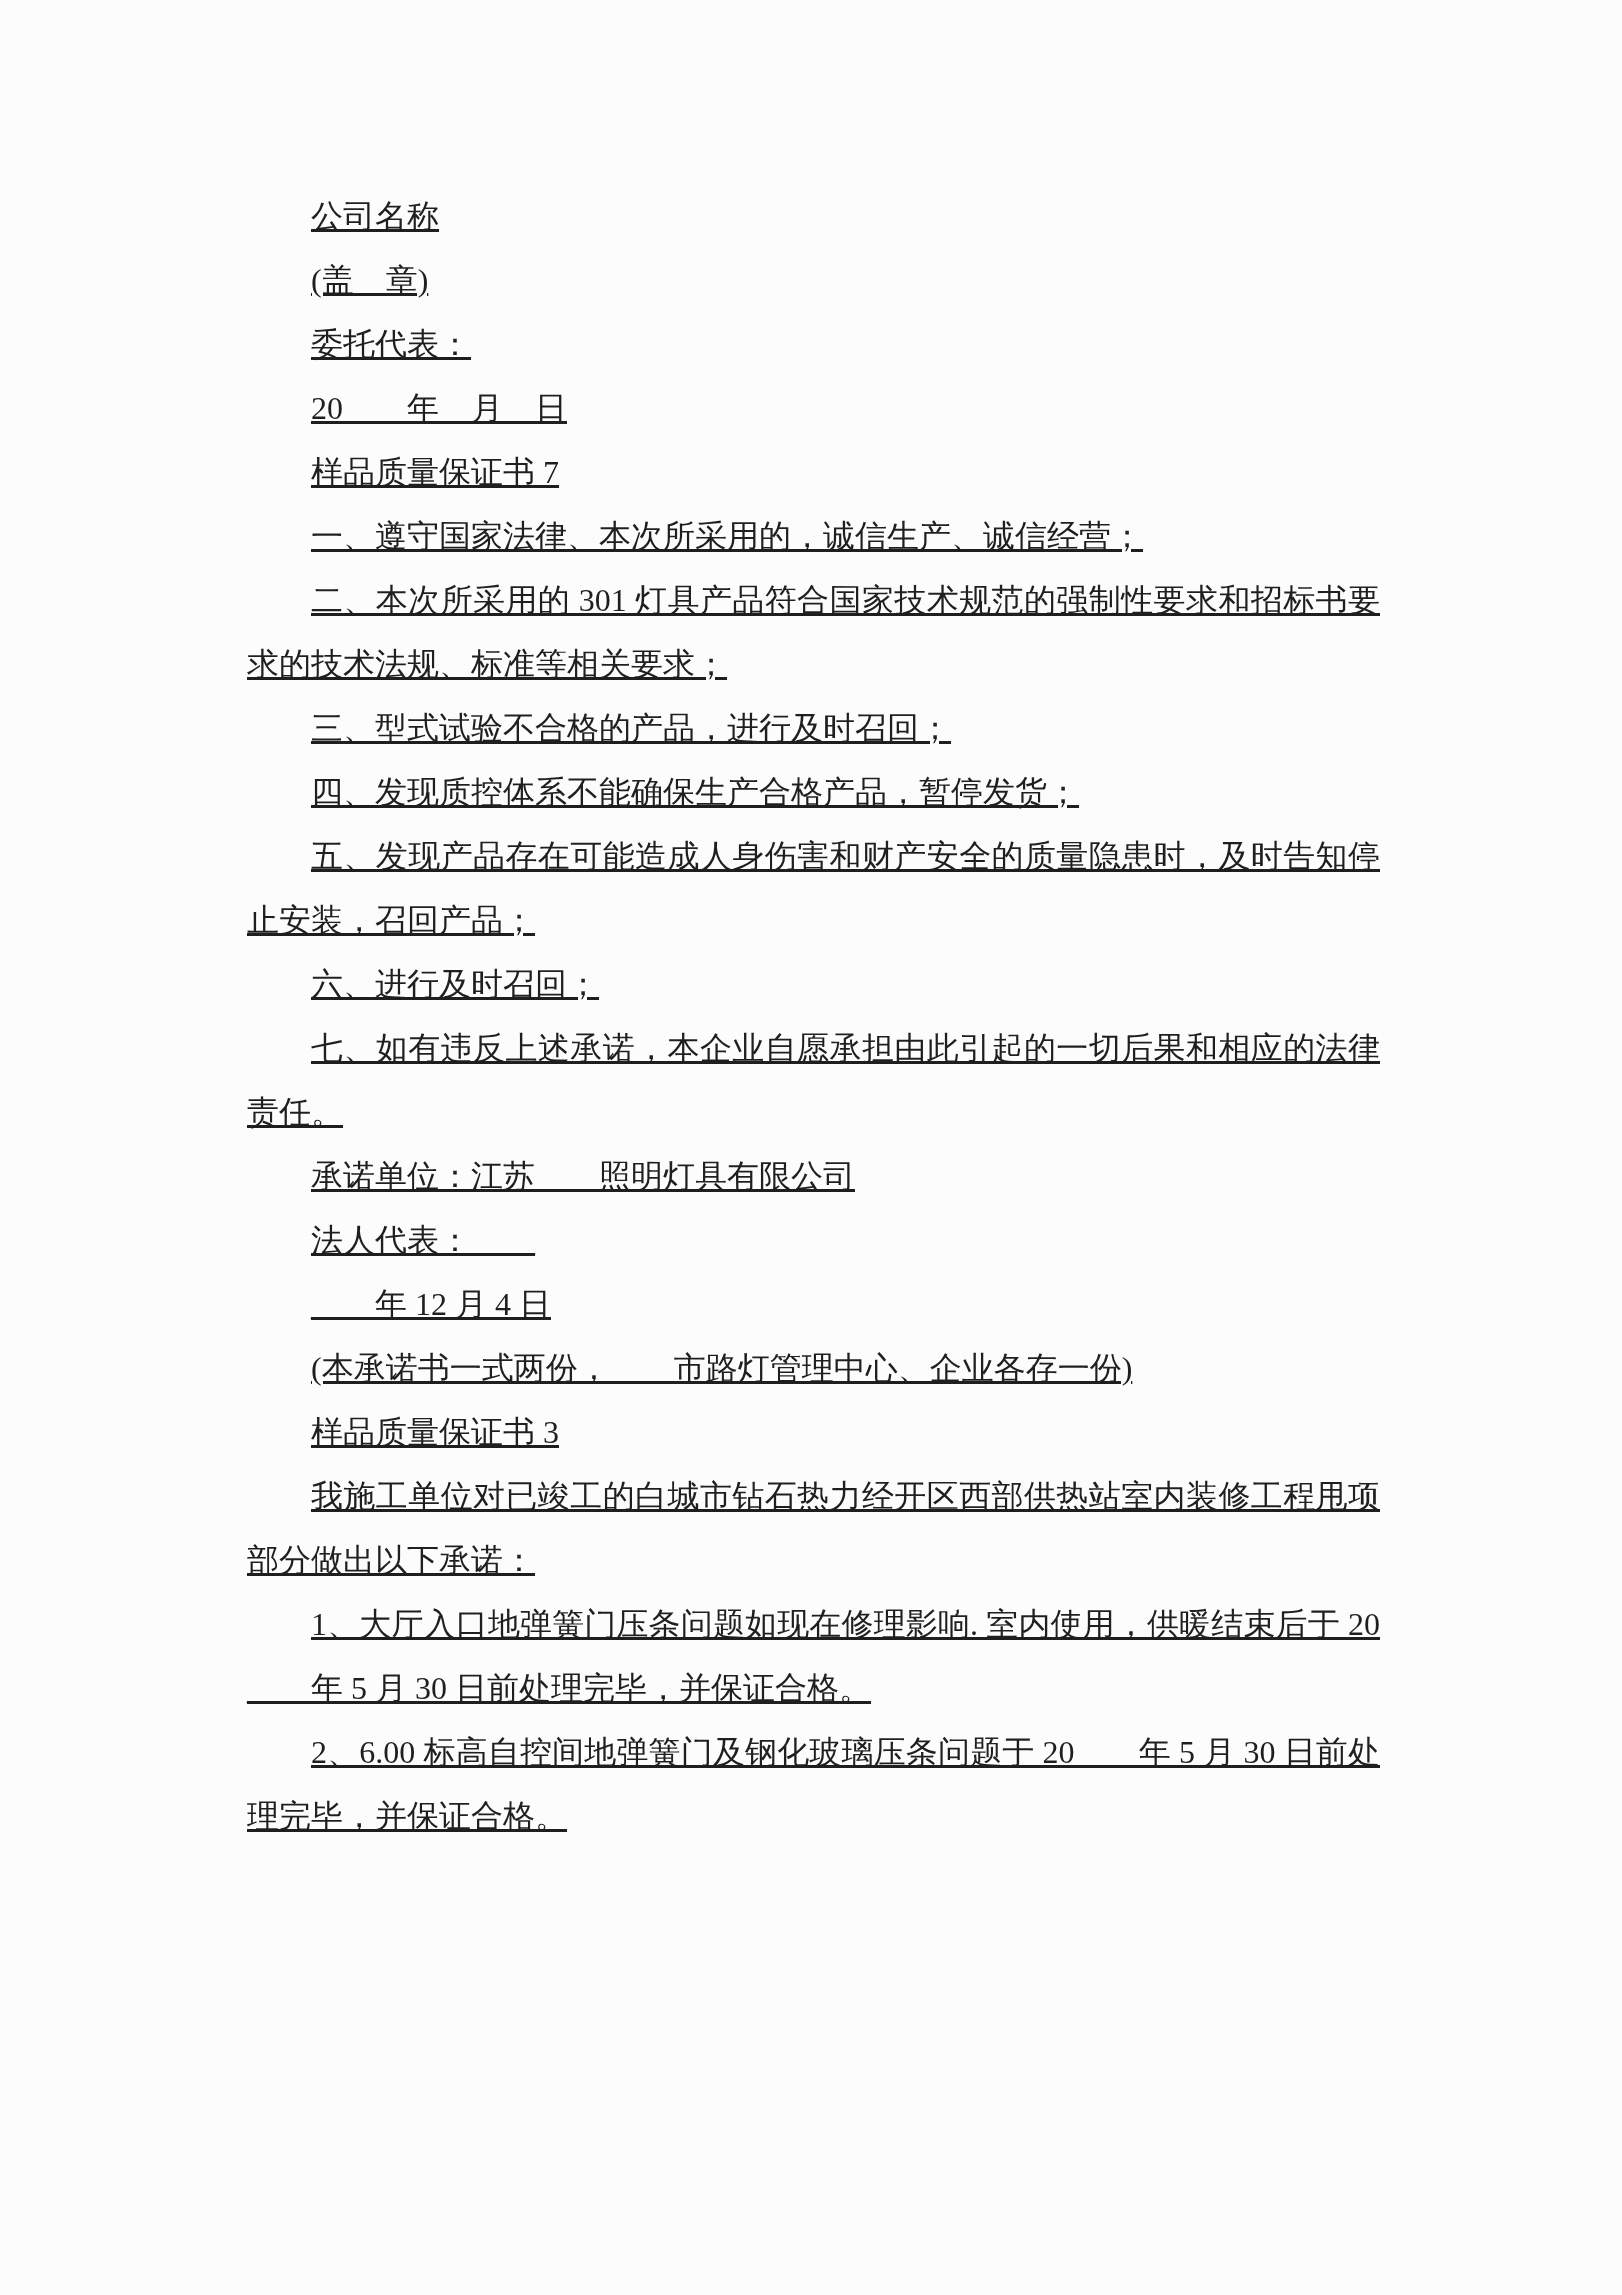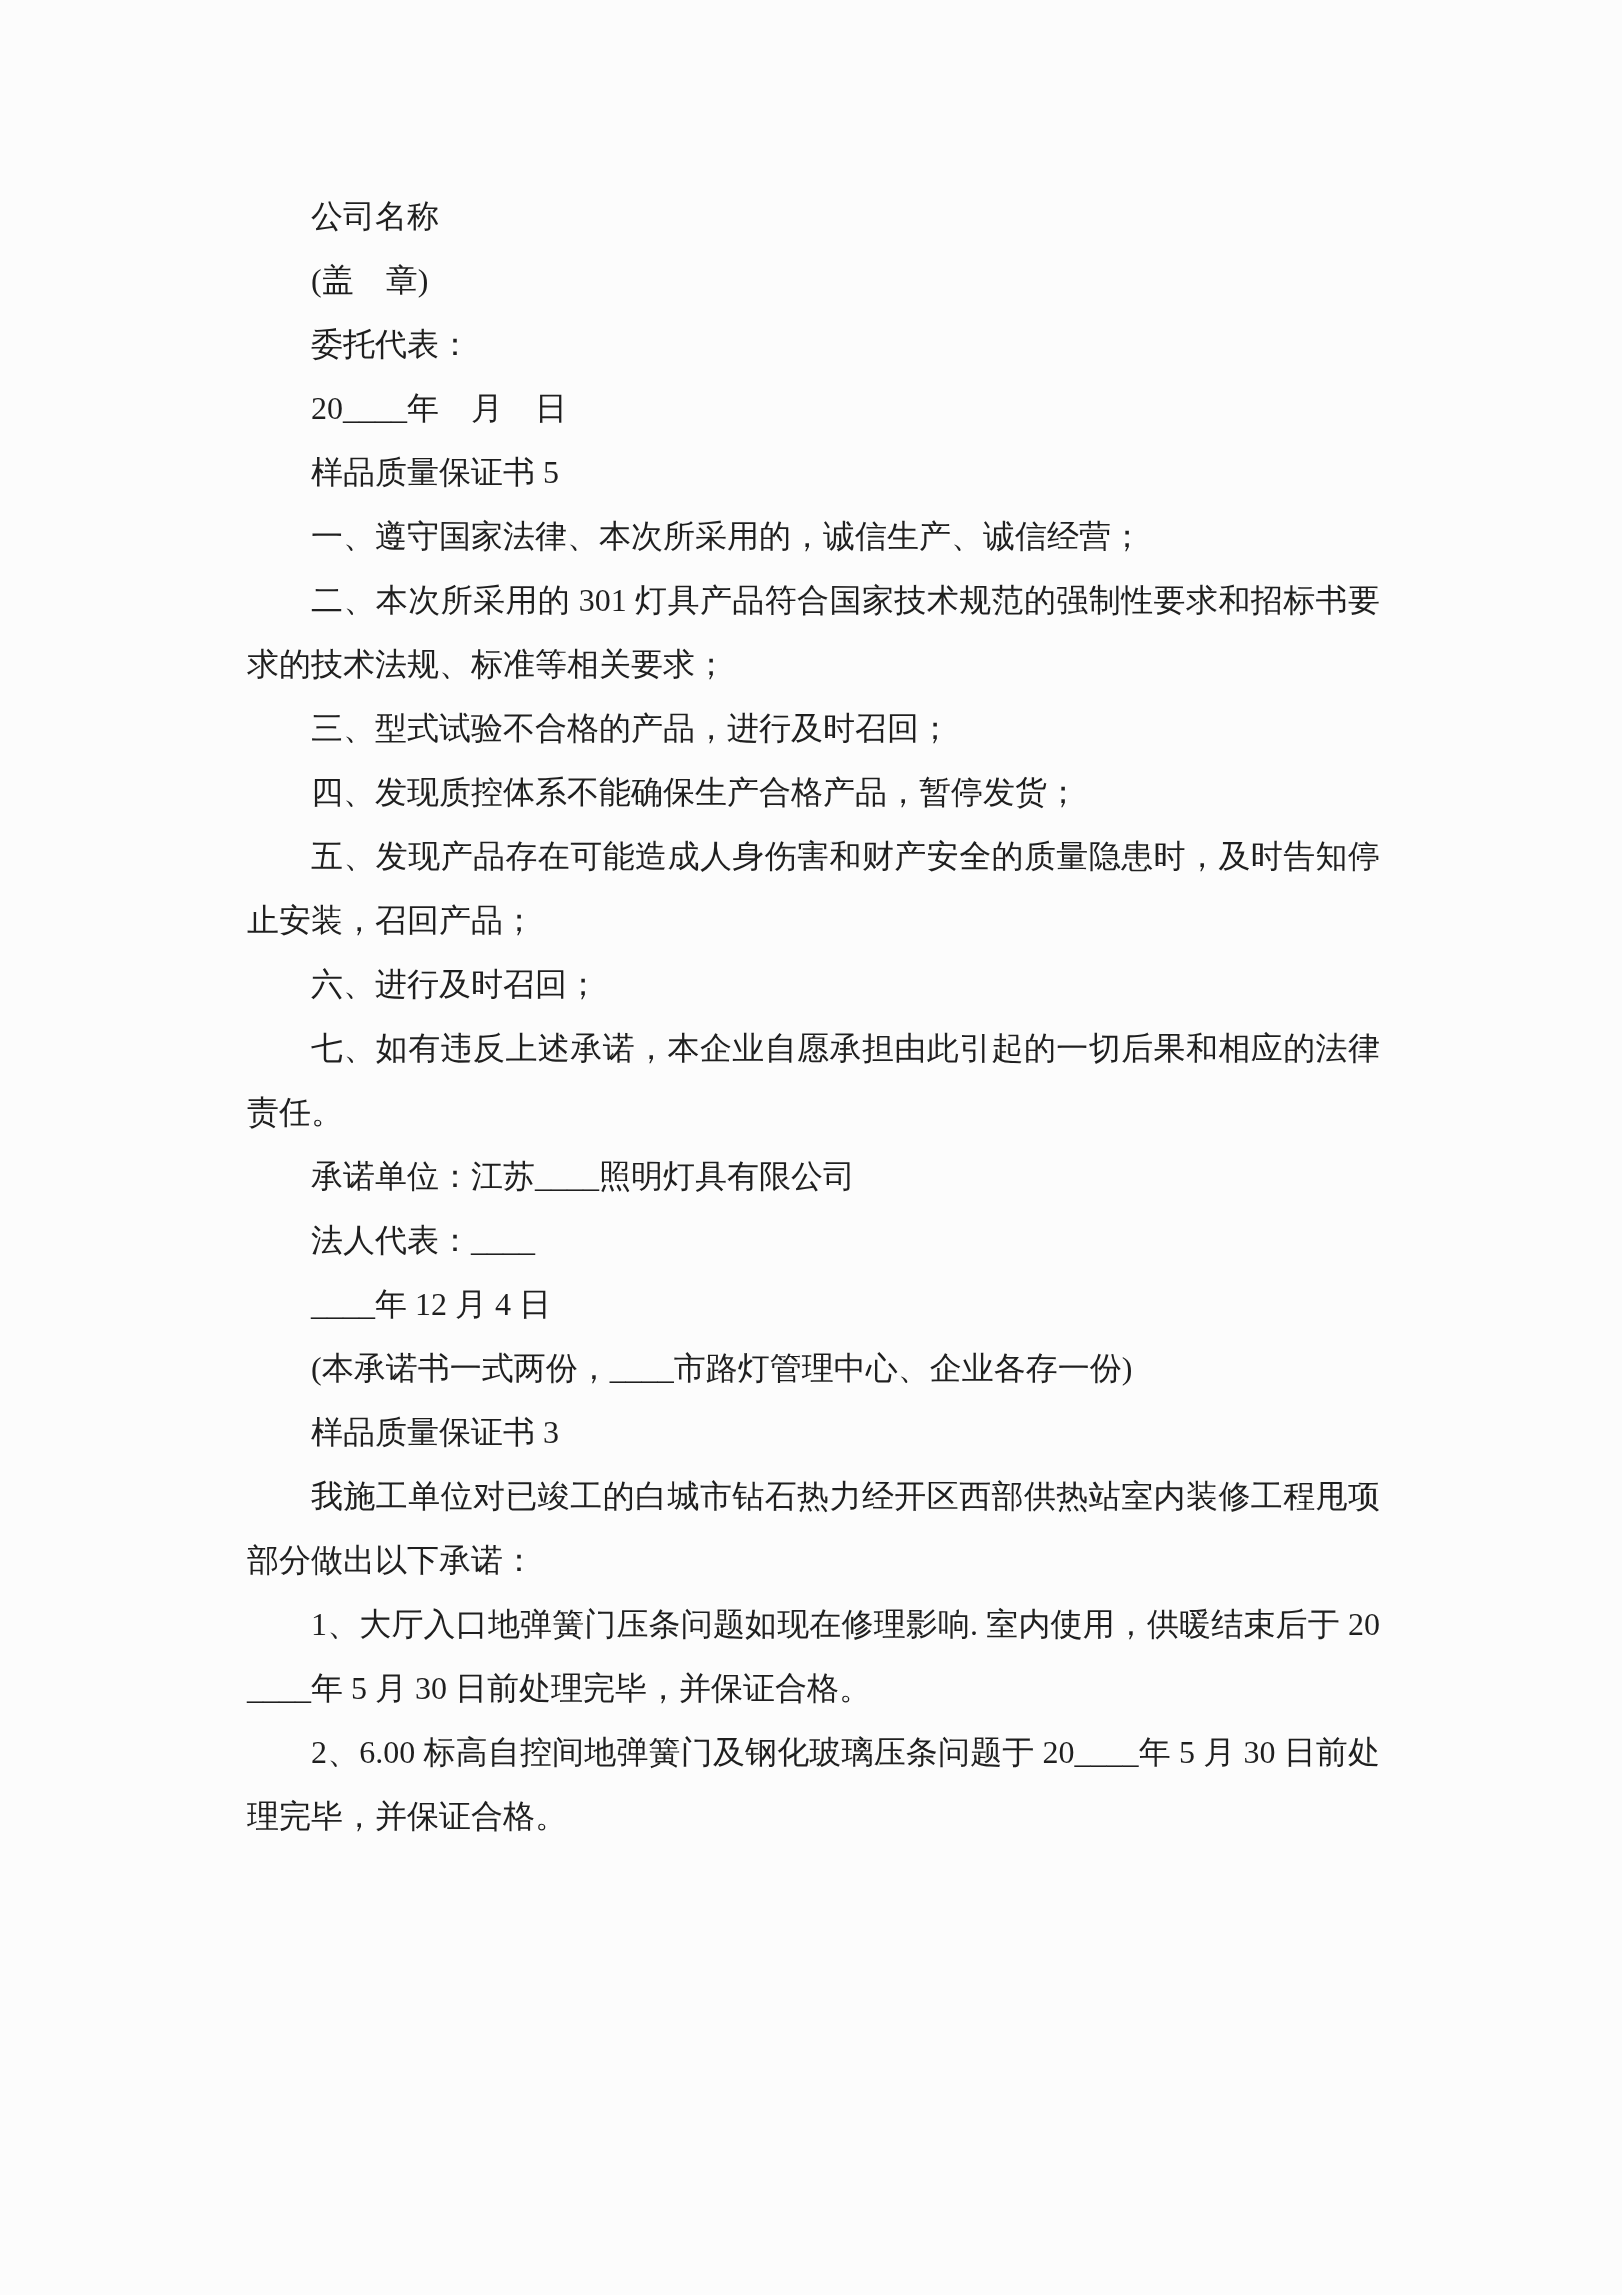--- a/index.html
+++ b/index.html
@@ -18,39 +18,40 @@
   .content {
     position: absolute;
     top: 184px;
     left: 247px;
     width: 1133px;
     color: #1f1f1f;
     font-family: "Liberation Serif", "DejaVu Serif", serif;
     font-size: 32px;
     line-height: 64px;
     font-weight: 400;
+    text-decoration: underline;
   }
   .content p {
     margin: 0;
     padding: 0;
     text-indent: 2em;
     text-align: justify;
     word-break: break-all;
   }
 </style>
 </head>
 <body>
 
 <div class="page">
   <div class="content">
     <p>公司名称</p>
     <p>(盖　章)</p>
     <p>委托代表：</p>
     <p>20____年　月　日</p>
-    <p>样品质量保证书 5</p>
+    <p>样品质量保证书 7</p>
     <p>一、遵守国家法律、本次所采用的，诚信生产、诚信经营；</p>
     <p>二、本次所采用的 301 灯具产品符合国家技术规范的强制性要求和招标书要求的技术法规、标准等相关要求；</p>
     <p>三、型式试验不合格的产品，进行及时召回；</p>
     <p>四、发现质控体系不能确保生产合格产品，暂停发货；</p>
     <p>五、发现产品存在可能造成人身伤害和财产安全的质量隐患时，及时告知停止安装，召回产品；</p>
     <p>六、进行及时召回；</p>
     <p>七、如有违反上述承诺，本企业自愿承担由此引起的一切后果和相应的法律责任。</p>
     <p>承诺单位：江苏____照明灯具有限公司</p>
     <p>法人代表：____</p>
     <p>____年 12 月 4 日</p>

